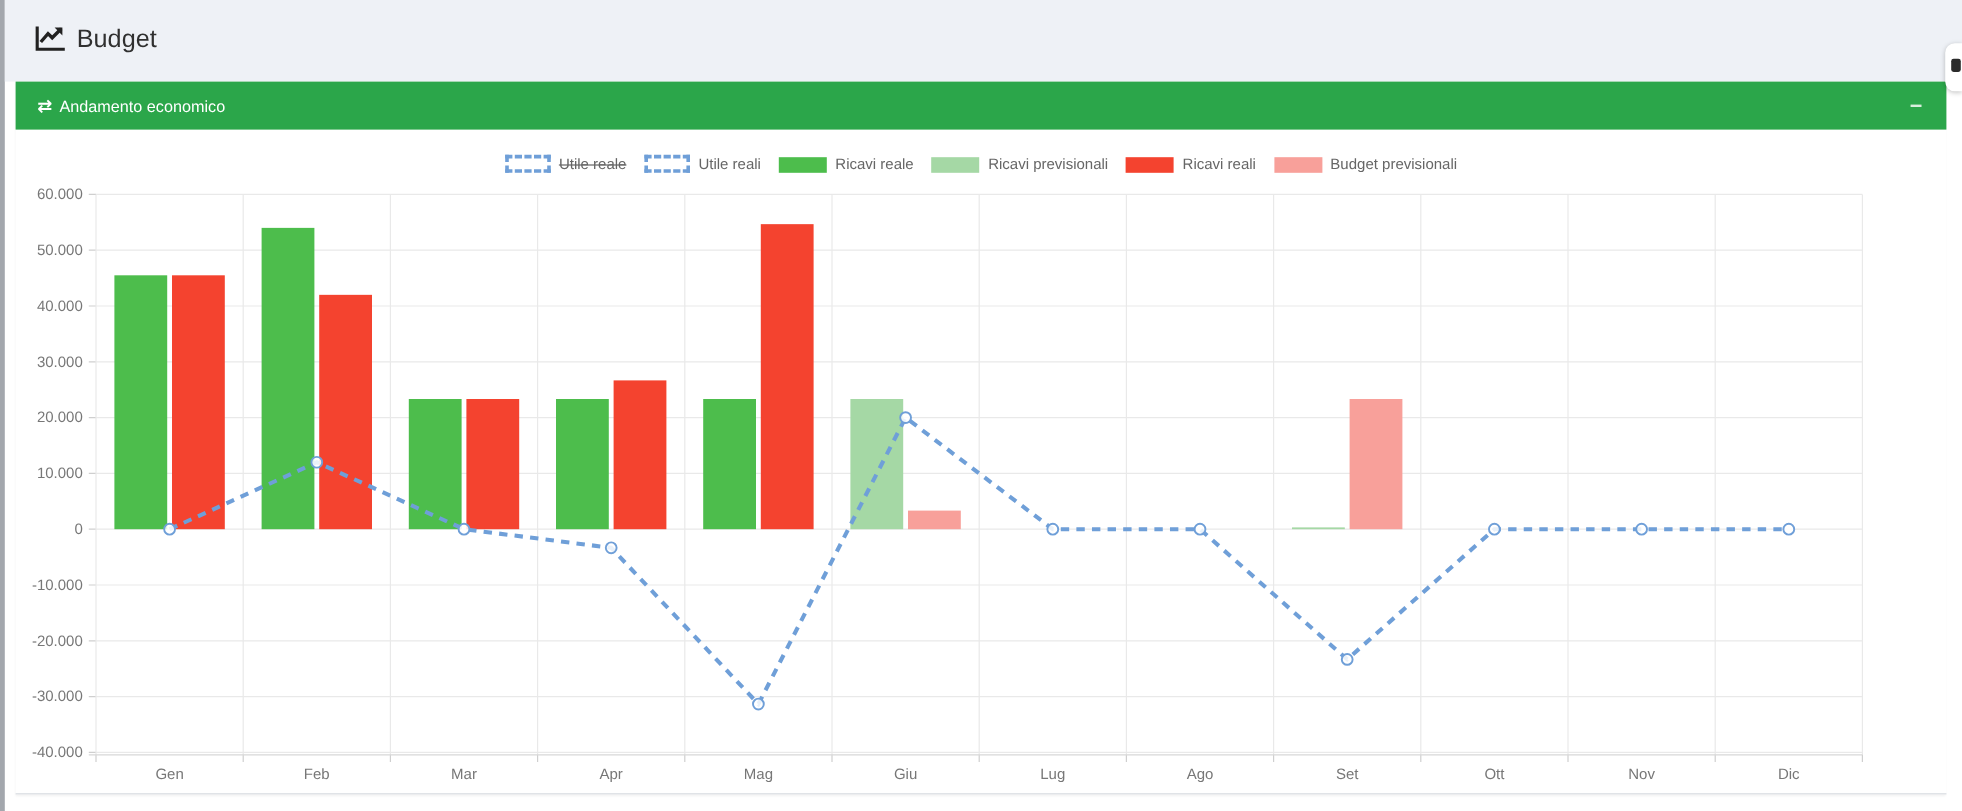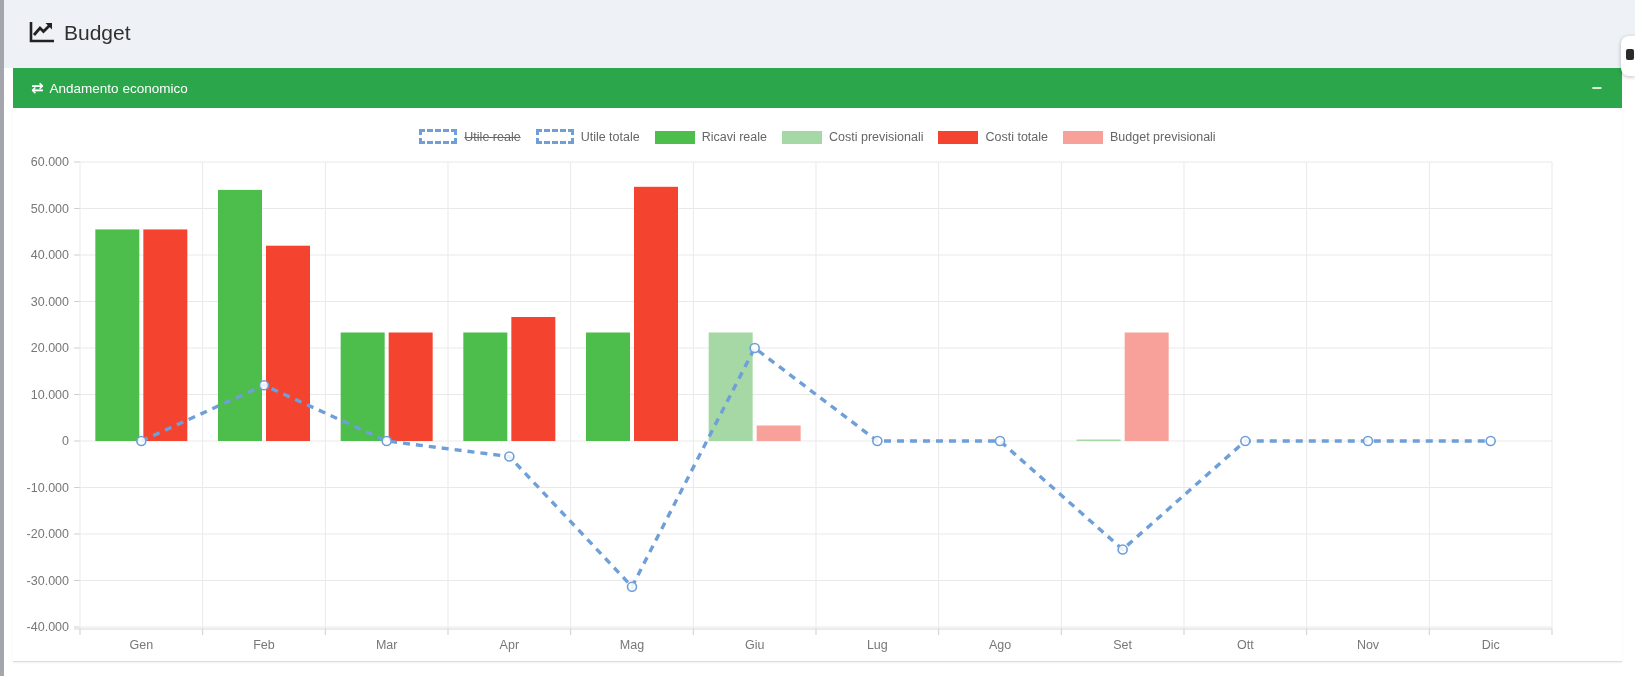--- a/index.html
+++ b/index.html
@@ -60,33 +60,33 @@
       <button class="collapse-btn">−</button>
     </div>
     <div class="panel-body">
       <div class="legend" id="legend">
           <div class="legend-item hidden-series">
             <span class="legend-swatch-line" style="border-color: rgb(111, 159, 216);"></span>
             <span class="legend-label">Utile reale</span>
           </div>
           <div class="legend-item">
             <span class="legend-swatch-line" style="border-color: rgb(111, 159, 216);"></span>
-            <span class="legend-label">Utile totale</span>
+            <span class="legend-label">Utile reali</span>
           </div>
           <div class="legend-item">
             <span class="legend-swatch-bar" style="background: rgb(77, 189, 76);"></span>
             <span class="legend-label">Ricavi reale</span>
           </div>
           <div class="legend-item">
             <span class="legend-swatch-bar" style="background: rgb(165, 216, 165);"></span>
-            <span class="legend-label">Costi previsionali</span>
+            <span class="legend-label">Ricavi previsionali</span>
           </div>
           <div class="legend-item">
             <span class="legend-swatch-bar" style="background: rgb(244, 67, 47);"></span>
-            <span class="legend-label">Costi totale</span>
+            <span class="legend-label">Ricavi reali</span>
           </div>
           <div class="legend-item">
             <span class="legend-swatch-bar" style="background: rgb(248, 160, 154);"></span>
             <span class="legend-label">Budget previsionali</span>
           </div>
         </div>
       <svg id="chart-svg" width="1609" height="552">
           <line x1="67" y1="54" x2="1539" y2="54" stroke="#e9e9e9" stroke-width="1"></line>
           <line x1="61" y1="54" x2="67" y2="54" stroke="#cfcfcf" stroke-width="1"></line>
           <text x="56" y="58" text-anchor="end" fill="#777" font-size="12.5">60.000</text>

